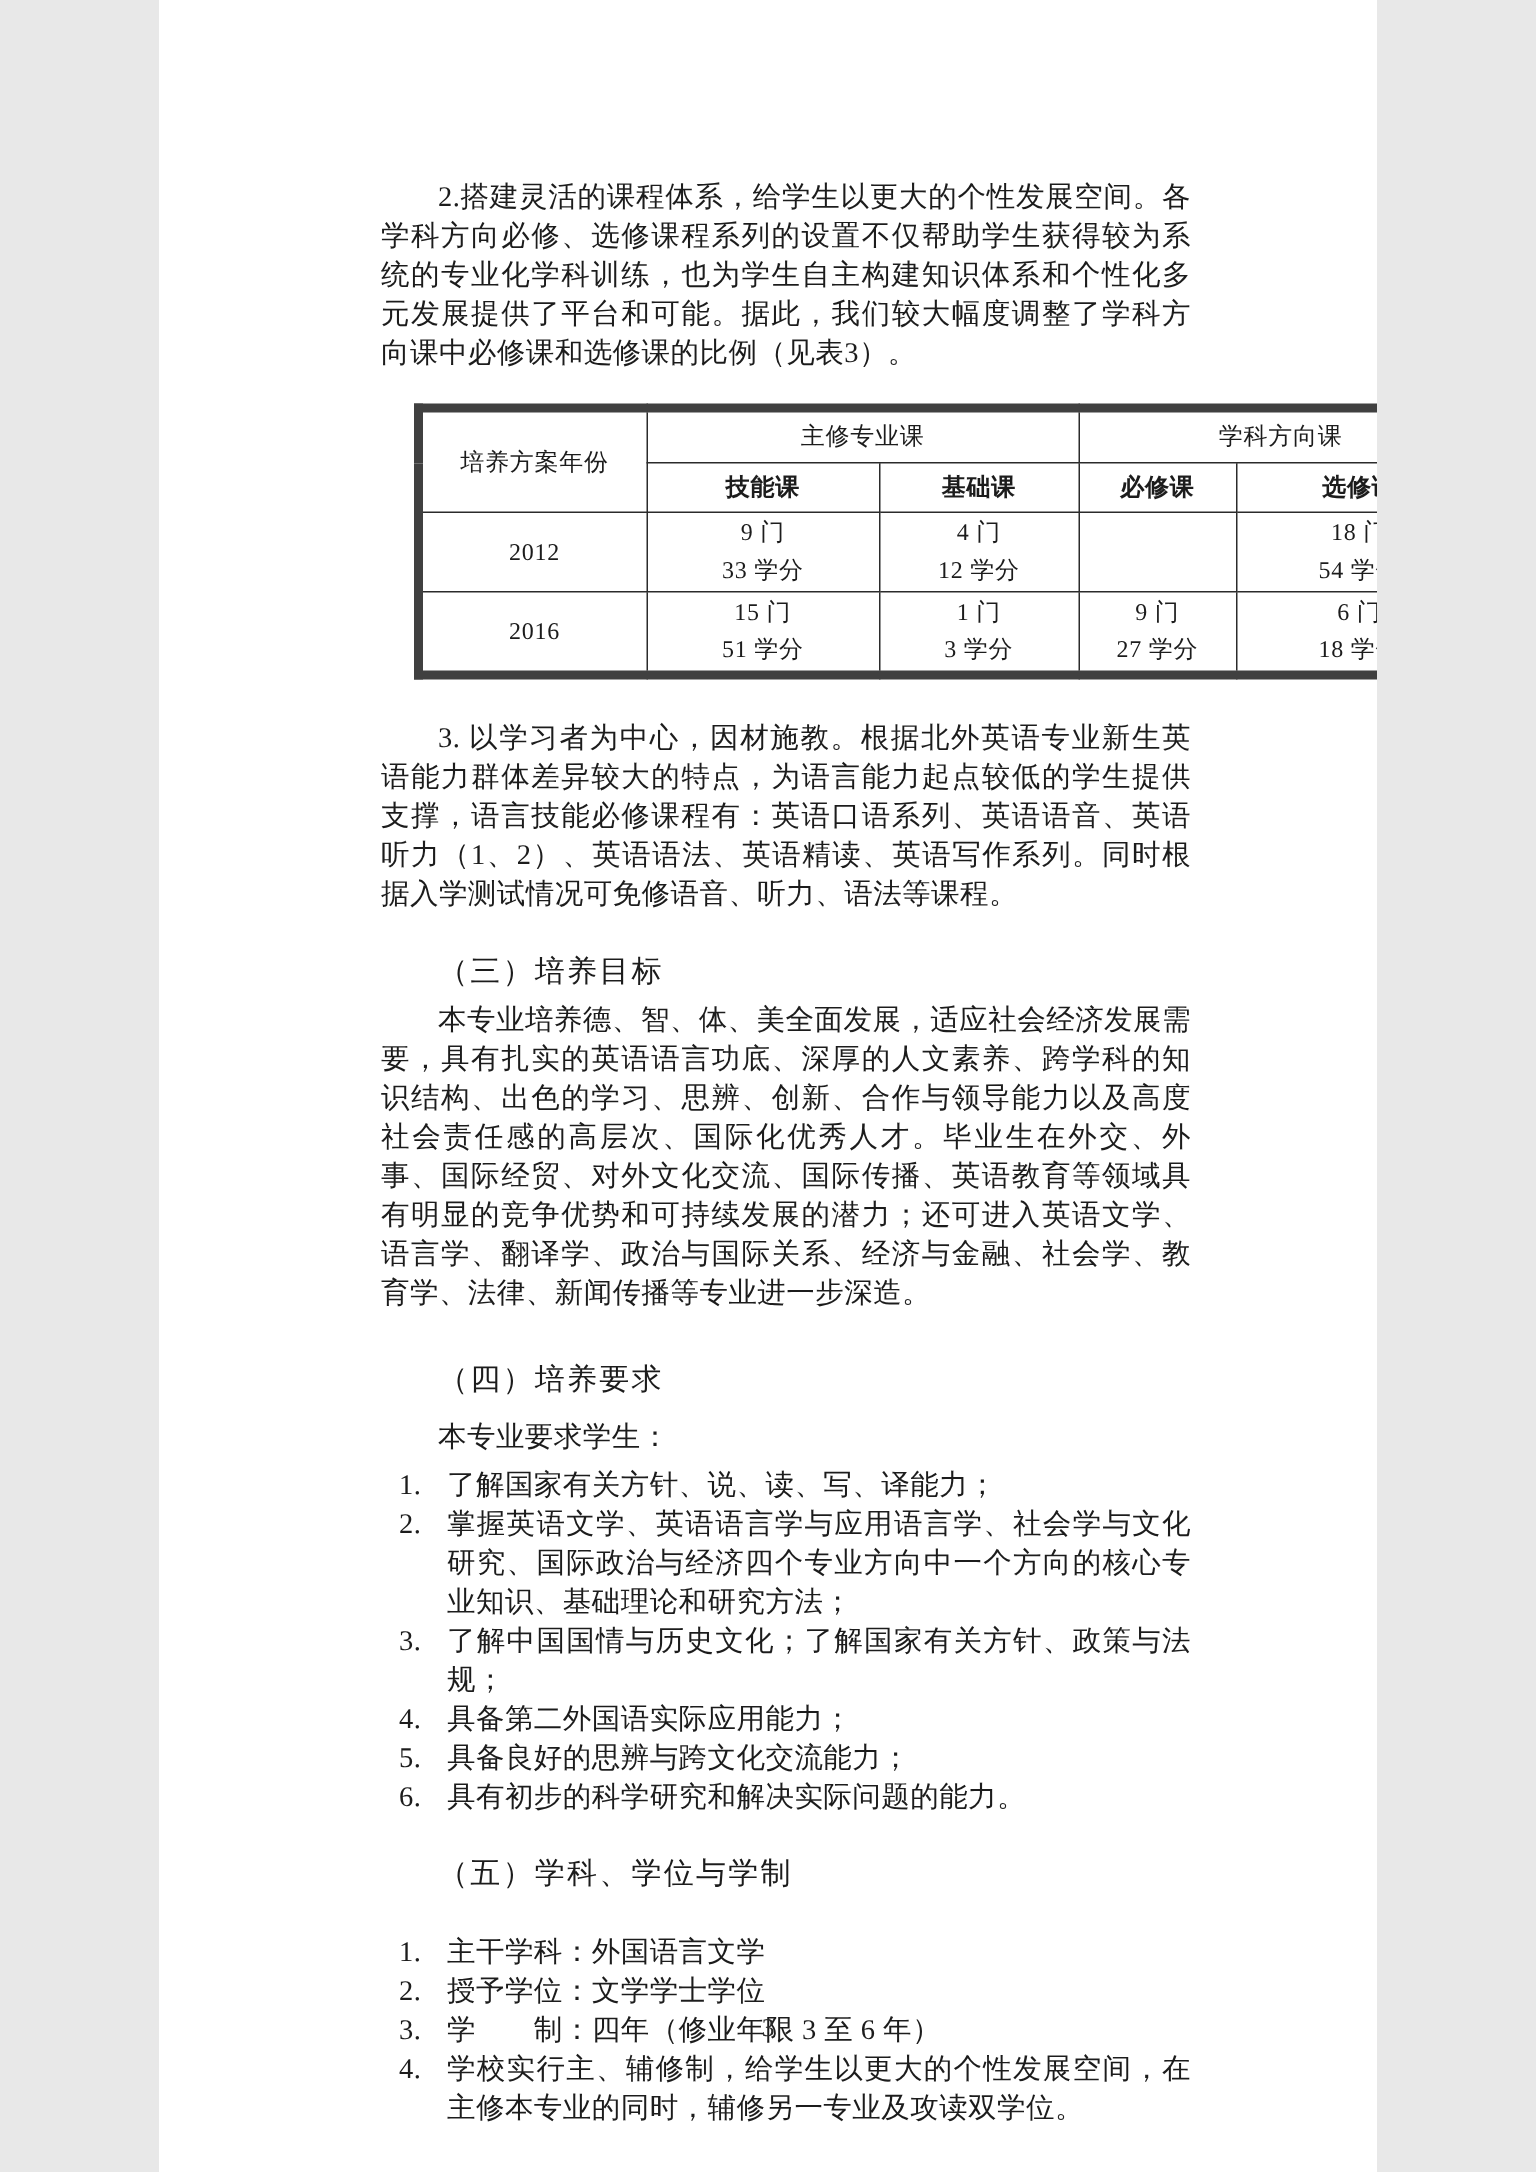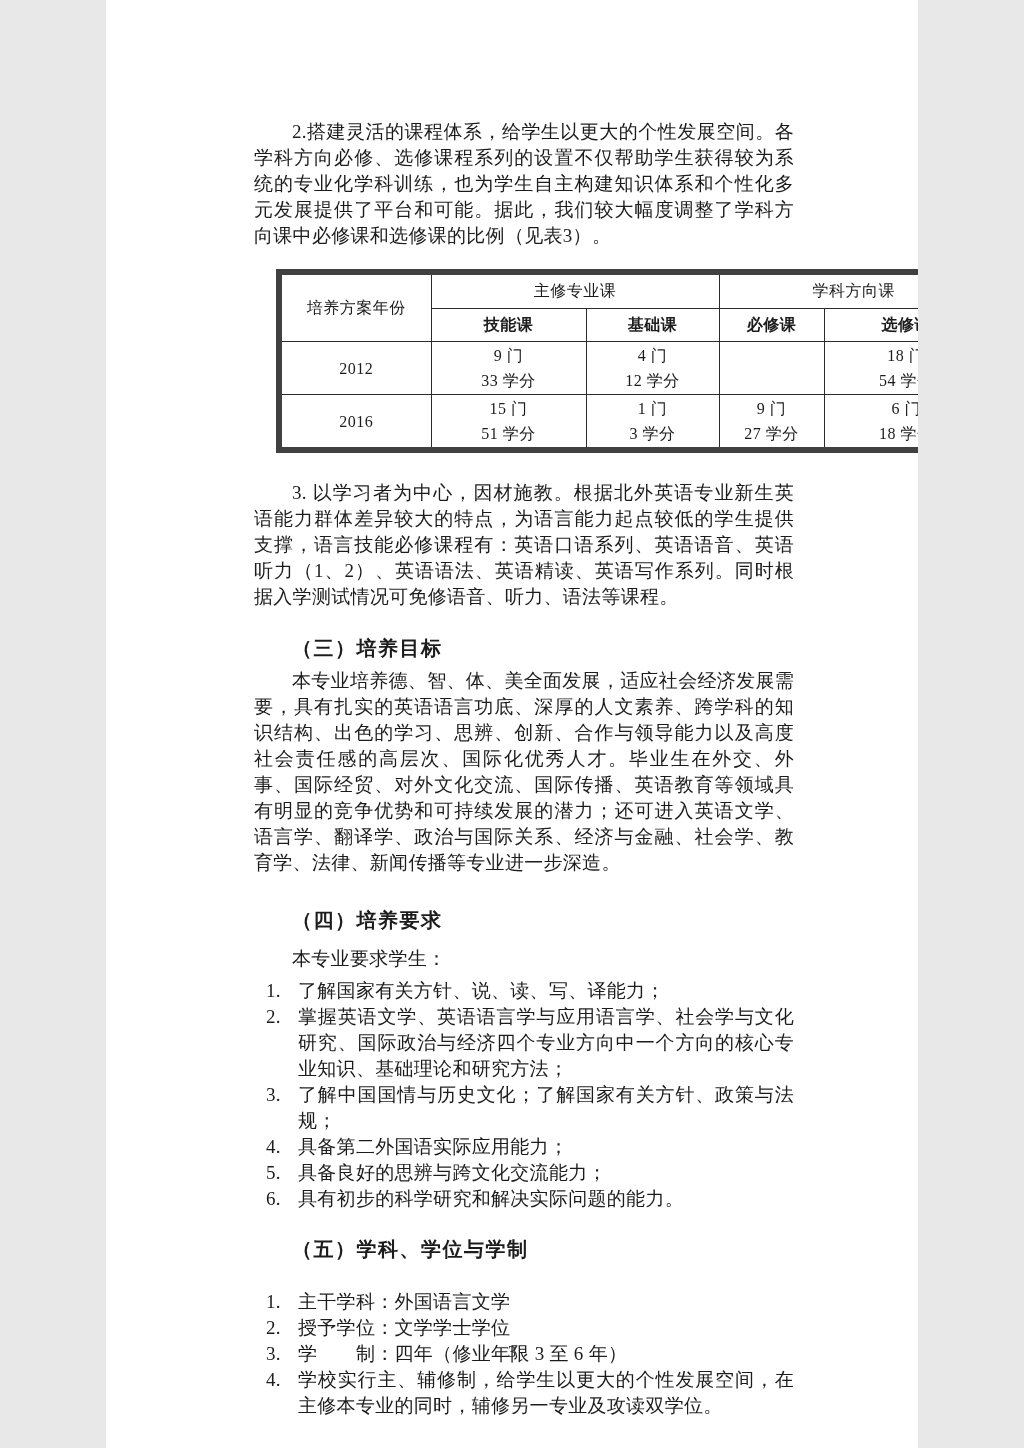--- a/index.html
+++ b/index.html
@@ -34,21 +34,21 @@
   .ctable col.c3{width:133px;}
   .ctable col.c4{width:105px;}
   .ctable col.c5{width:167px;}
   .hrow1 td{height:33px;}
   .hrow2 td{height:32px;font-weight:bold;}
   .drow td{height:52px;line-height:25px;}
   .cell-line{line-height:25px;}
   .sec{
     margin:0 0 0 38px;
     font-family:"Liberation Sans","DejaVu Sans",sans-serif;
-    font-size:20px;font-weight:700;line-height:24px;letter-spacing:1.5px;
+    font-size:20px;font-weight:400;line-height:24px;letter-spacing:1.5px;
   }
   .sec-goals{margin-top:26px;}
   .sec-req{margin-top:32px;}
   .sec-deg{margin-top:25px;}
   .intro{margin-top:14px;}
   .list{margin-top:6px;}
   .list-deg{margin-top:28px;}
   .li{
     display:flex;font-size:19px;line-height:26px;letter-spacing:0.3px;
   }

